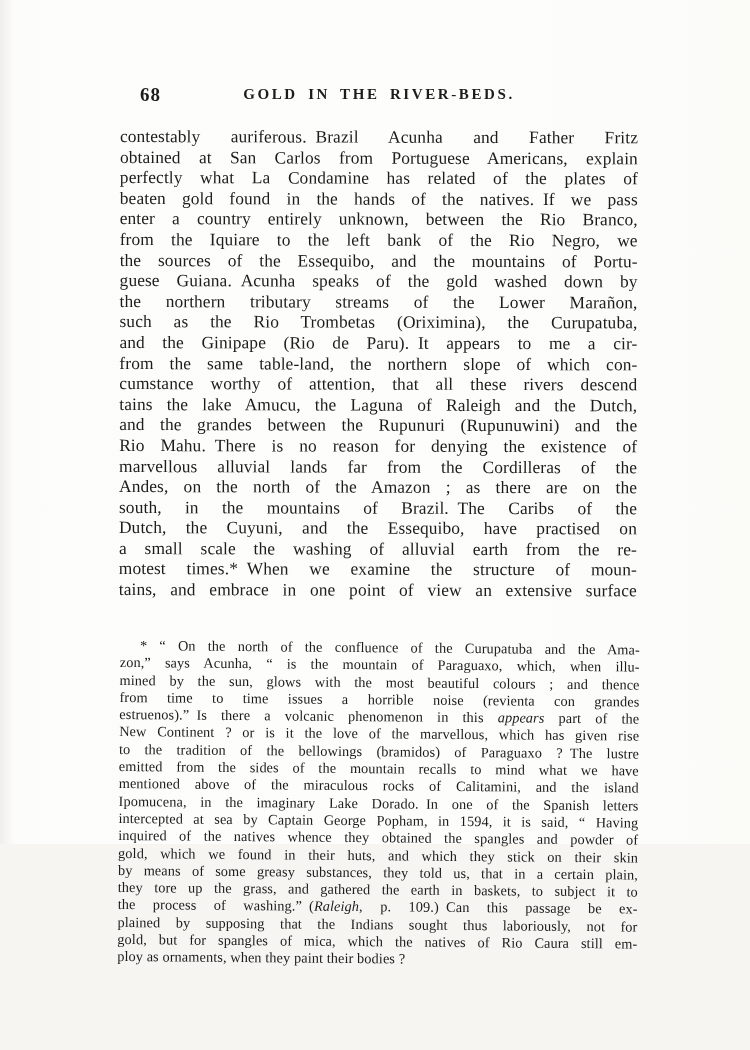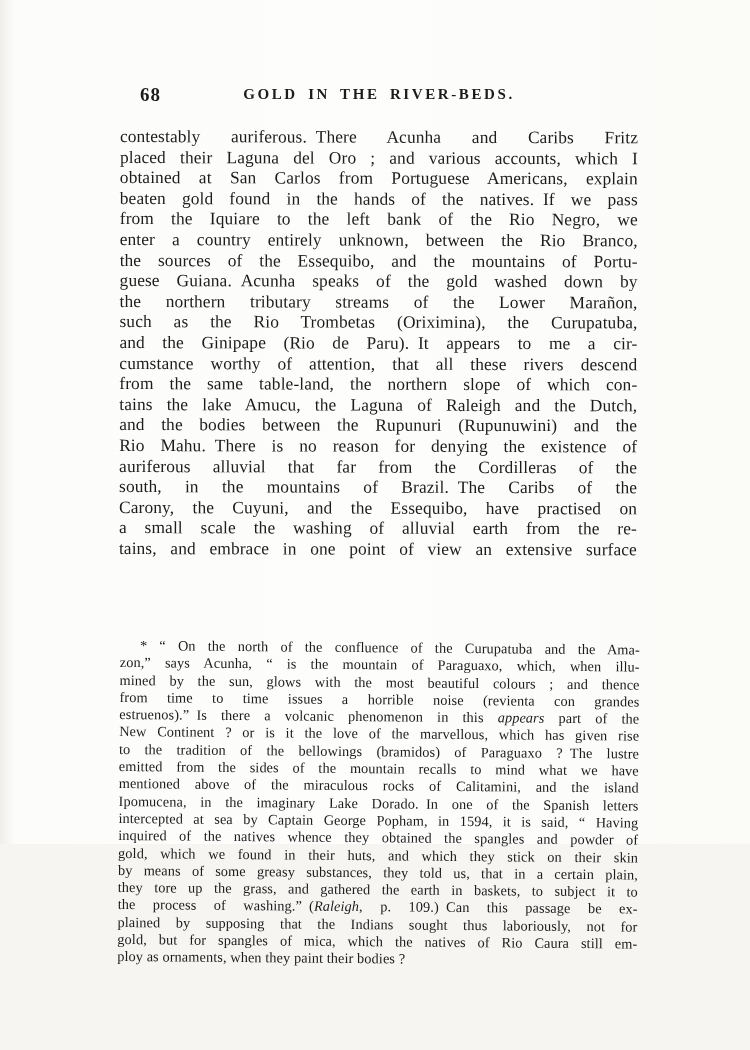--- a/index.html
+++ b/index.html
@@ -65,40 +65,42 @@
 <body>
 
 <div class="page">
 
   <div class="running-header">
     <div class="page-number">68</div>
     <div class="running-head">GOLD IN THE RIVER-BEDS.</div>
   </div>
 
   <div class="body-text">
-    <div class="bline">contestably auriferous. There Acunha and Caribs Fritz</div>
-    <div class="bline">placed their Laguna del Oro ; and various accounts, which I</div>
+    <div class="bline">contestably auriferous. Brazil Acunha and Father Fritz</div>
     <div class="bline">obtained at San Carlos from Portuguese Americans, explain</div>
+    <div class="bline">perfectly what La Condamine has related of the plates of</div>
     <div class="bline">beaten gold found in the hands of the natives. If we pass</div>
+    <div class="bline">enter a country entirely unknown, between the Rio Branco,</div>
     <div class="bline">from the Iquiare to the left bank of the Rio Negro, we</div>
-    <div class="bline">enter a country entirely unknown, between the Rio Branco,</div>
     <div class="bline">the sources of the Essequibo, and the mountains of Portu-</div>
     <div class="bline">guese Guiana. Acunha speaks of the gold washed down by</div>
     <div class="bline">the northern tributary streams of the Lower Marañon,</div>
     <div class="bline">such as the Rio Trombetas (Oriximina), the Curupatuba,</div>
     <div class="bline">and the Ginipape (Rio de Paru). It appears to me a cir-</div>
+    <div class="bline">from the same table-land, the northern slope of which con-</div>
     <div class="bline">cumstance worthy of attention, that all these rivers descend</div>
-    <div class="bline">from the same table-land, the northern slope of which con-</div>
     <div class="bline">tains the lake Amucu, the Laguna of Raleigh and the Dutch,</div>
-    <div class="bline">and the bodies between the Rupunuri (Rupunuwini) and the</div>
+    <div class="bline">and the grandes between the Rupunuri (Rupunuwini) and the</div>
     <div class="bline">Rio Mahu. There is no reason for denying the existence of</div>
-    <div class="bline">auriferous alluvial that far from the Cordilleras of the</div>
+    <div class="bline">marvellous alluvial lands far from the Cordilleras of the</div>
+    <div class="bline">Andes, on the north of the Amazon ; as there are on the</div>
     <div class="bline">south, in the mountains of Brazil. The Caribs of the</div>
-    <div class="bline">Carony, the Cuyuni, and the Essequibo, have practised on</div>
+    <div class="bline">Dutch, the Cuyuni, and the Essequibo, have practised on</div>
     <div class="bline">a small scale the washing of alluvial earth from the re-</div>
+    <div class="bline">motest times.* When we examine the structure of moun-</div>
     <div class="bline">tains, and embrace in one point of view an extensive surface</div>
   </div>
 
   <div class="footnote">
     <div class="fline first">* “ On the north of the confluence of the Curupatuba and the Ama-</div>
     <div class="fline">zon,” says Acunha, “ is the mountain of Paraguaxo, which, when illu-</div>
     <div class="fline">mined by the sun, glows with the most beautiful colours ; and thence</div>
     <div class="fline">from time to time issues a horrible noise (revienta con grandes</div>
     <div class="fline"><span>estruenos).” Is there a volcanic phenomenon in this </span><i>appears</i><span> part of the</span></div>
     <div class="fline">New Continent ? or is it the love of the marvellous, which has given rise</div>

